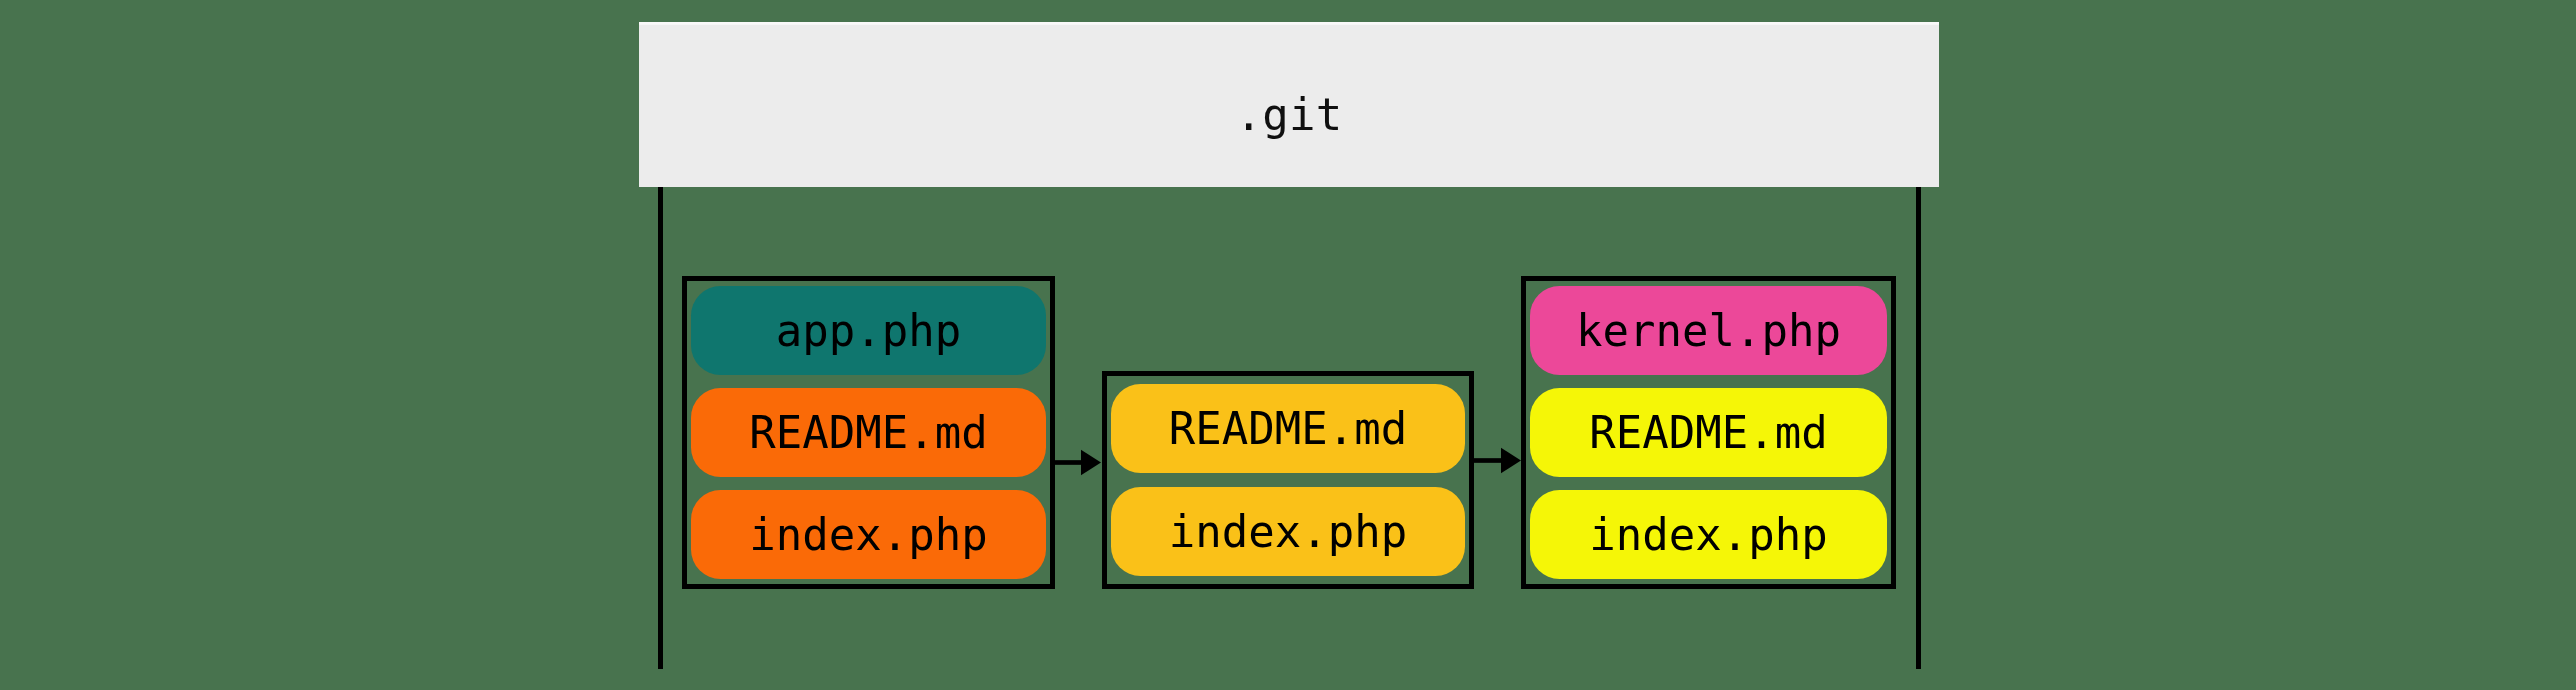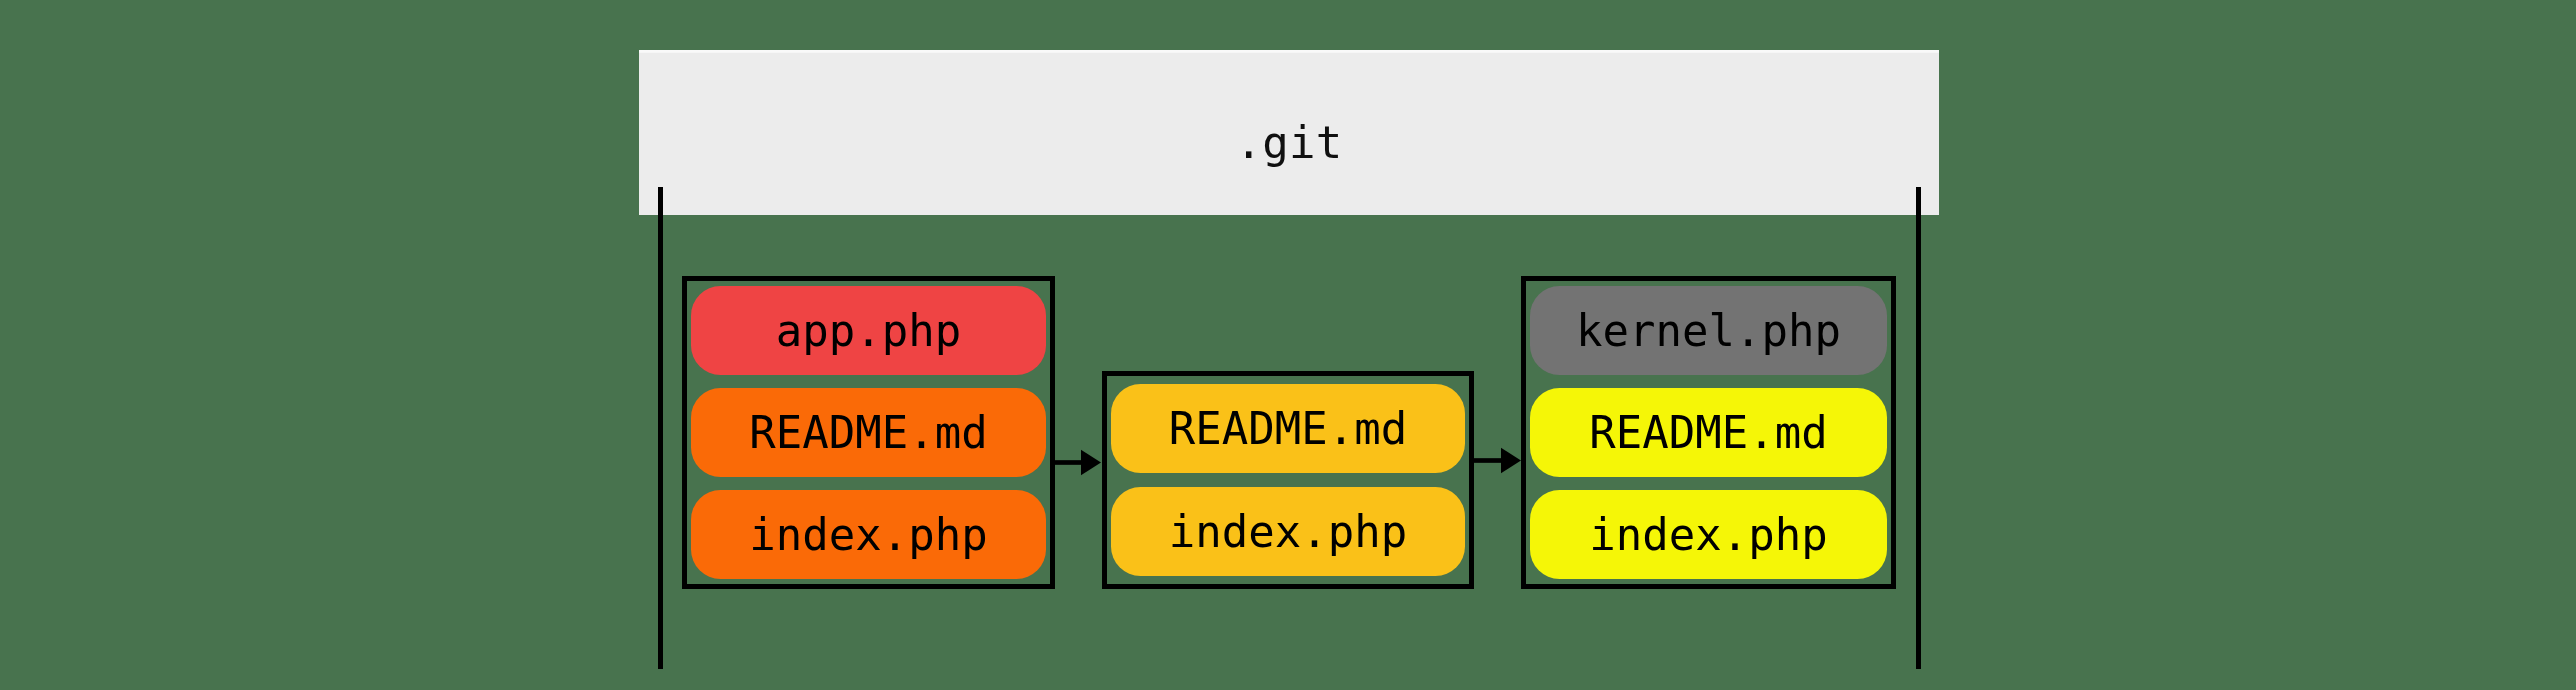--- a/index.html
+++ b/index.html
@@ -8,21 +8,20 @@
     background:#48734E;
     font-family:"DejaVu Sans Mono","Liberation Mono",monospace;
   }
   .header {
     position:absolute; left:639px; top:22px; width:1300px; height:165px;
     background:#ECECEC; box-shadow: inset 0 2.7px 0 #F9F9F9;
     display:flex; flex-direction:column; align-items:center; justify-content:center;
     box-sizing:border-box; padding-top:20px;
     font-size:44px; line-height:51px; color:#101010; text-align:center;
     letter-spacing:0.3px;
-    margin-top:28px;
   }
   .vline {
     position:absolute; top:187px; width:4.7px; height:482px; background:#000000;
   }
   .vline-left  { left:658px; }
   .vline-right { left:1916px; }
   .filebox {
     position:absolute; border:5.4px solid #000000; box-sizing:border-box;
     display:flex; flex-direction:column; justify-content:center;
     gap:13.4px; padding:0 4px;
@@ -45,40 +44,40 @@
 <div class="canvas" style="background-color: rgb(72, 115, 78);">
 
   <div class="header" style="background-color: rgb(236, 236, 236);">
     <span>.git</span>
   </div>
 
   <div class="vline vline-left" style="background-color: rgb(0, 0, 0);"></div>
   <div class="vline vline-right" style="background-color: rgb(0, 0, 0);"></div>
 
   <div class="filebox box-left">
-    <div class="pill" style="background-color: #ef4444;">app.php</div>
+    <div class="pill" style="background-color: #0f766e;">app.php</div>
     <div class="pill" style="background-color: rgb(250, 106, 7);">README.md</div>
     <div class="pill" style="background-color: rgb(250, 106, 7);">index.php</div>
   </div>
 
   <svg class="arrow arrow-1" viewBox="0 0 72 46">
     <line x1="0" y1="23" x2="44" y2="23" stroke="#000000" stroke-width="7"></line>
     <polygon points="42,4 42,42 72,23" fill="#000000"></polygon>
   </svg>
 
   <div class="filebox box-middle">
     <div class="pill" style="background-color: rgb(250, 193, 24);">README.md</div>
     <div class="pill" style="background-color: rgb(250, 193, 24);">index.php</div>
   </div>
 
   <svg class="arrow arrow-2" viewBox="0 0 72 46">
     <line x1="0" y1="23" x2="44" y2="23" stroke="#000000" stroke-width="7"></line>
     <polygon points="42,4 42,42 72,23" fill="#000000"></polygon>
   </svg>
 
   <div class="filebox box-right">
-    <div class="pill" style="background-color: #737373;">kernel.php</div>
+    <div class="pill" style="background-color: #ec4899;">kernel.php</div>
     <div class="pill" style="background-color: rgb(245, 246, 7);">README.md</div>
     <div class="pill" style="background-color: rgb(245, 246, 7);">index.php</div>
   </div>
 
 </div>
 
 
 </body></html>

